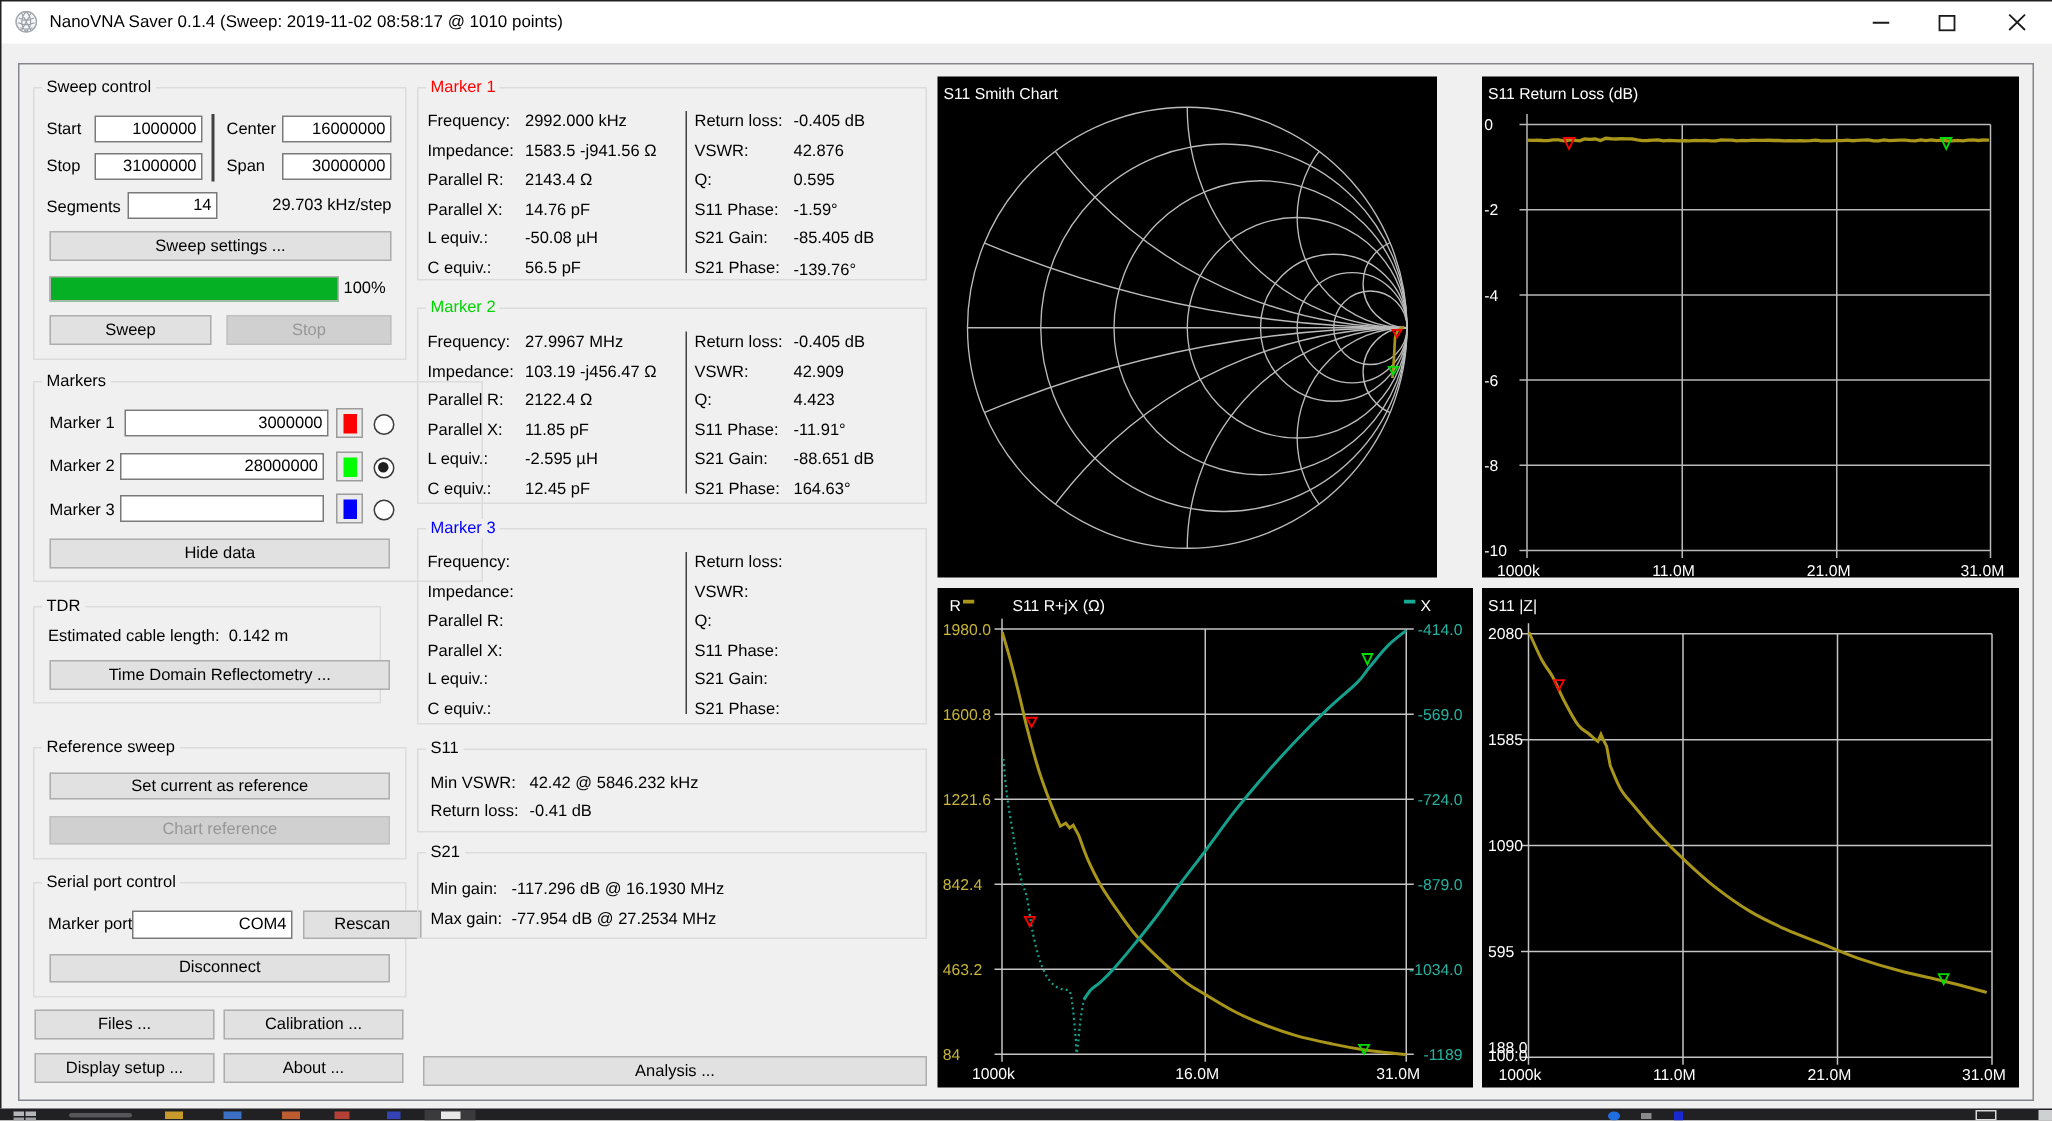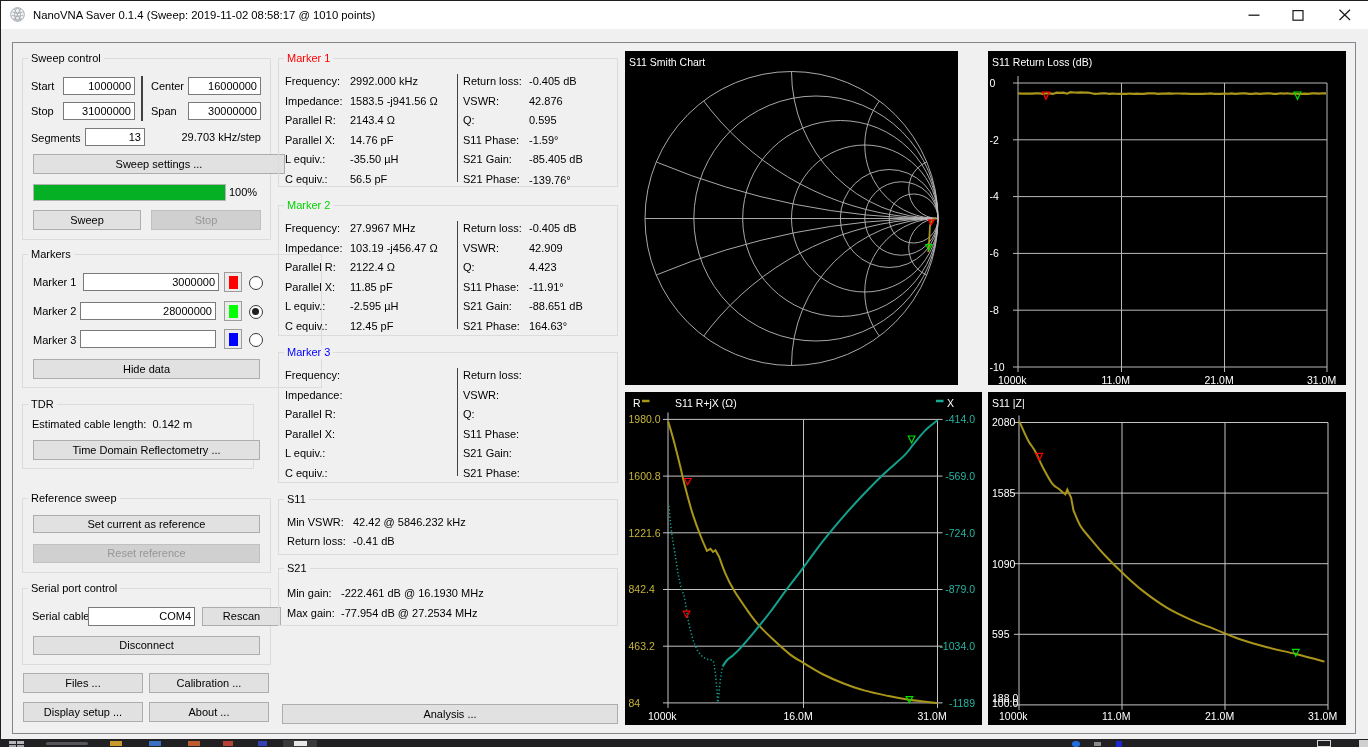--- a/index.html
+++ b/index.html
@@ -50,23 +50,23 @@
 <div class="lbl" style="left:31px;top:80px">Start</div>
 <div class="lbl" style="left:151px;top:80px">Center</div>
 <div class="input" style="left:63px;top:77px;width:72px;height:18px;line-height:16px">1000000</div>
 <div class="input" style="left:188px;top:77px;width:73px;height:18px;line-height:16px">16000000</div>
 <div class="lbl" style="left:31px;top:105px">Stop</div>
 <div class="lbl" style="left:151px;top:105px">Span</div>
 <div class="input" style="left:63px;top:102px;width:72px;height:18px;line-height:16px">31000000</div>
 <div class="input" style="left:188px;top:102px;width:73px;height:18px;line-height:16px">30000000</div>
 <div class="vline" style="left:141px;top:76px;height:45px;width:2px"></div>
 <div class="lbl" style="left:31px;top:132px">Segments</div>
-<div class="input" style="left:85px;top:128px;width:60px;height:18px;line-height:16px">13</div>
+<div class="input" style="left:85px;top:128px;width:60px;height:18px;line-height:16px">14</div>
 <div class="lbl" style="left:160px;top:130.5px;width:101px;text-align:right">29.703 kHz/step</div>
-<div class="btn" style="left:33px;top:154px;width:252px;height:20px;line-height:18px">Sweep settings ...</div>
+<div class="btn" style="left:33px;top:154px;width:228px;height:20px;line-height:18px">Sweep settings ...</div>
 <div class="abs" style="left:33px;top:184px;width:193px;height:17px;border:1px solid #b2b2b2;background:#06b025"></div>
 <div class="lbl" style="left:229px;top:186px">100%</div>
 <div class="btn" style="left:33px;top:210px;width:108px;height:20px;line-height:18px">Sweep</div>
 <div class="btn btn-dis" style="left:151px;top:210px;width:110px;height:20px;line-height:18px">Stop</div>
 
 <div class="groupbox" style="left:22px;top:254px;width:300px;height:134px">
     <span class="gblabel">Markers</span>
   </div>
 <div class="lbl" style="left:33px;top:276px">Marker 1</div>
 <div class="input" style="left:83px;top:273px;width:136px;height:18px;line-height:16px">3000000</div>
@@ -91,26 +91,26 @@
 <div class="groupbox" style="left:22px;top:404px;width:232px;height:65px">
     <span class="gblabel">TDR</span>
   </div>
 <div class="lbl" style="left:32px;top:418px">Estimated cable length:  0.142 m</div>
 <div class="btn" style="left:33px;top:440px;width:227px;height:20px;line-height:18px">Time Domain Reflectometry ...</div>
 
 <div class="groupbox" style="left:22px;top:498px;width:249px;height:75px">
     <span class="gblabel">Reference sweep</span>
   </div>
 <div class="btn" style="left:33px;top:515px;width:227px;height:18px;line-height:16px">Set current as reference</div>
-<div class="btn btn-dis" style="left:33px;top:544px;width:227px;height:19px;line-height:17px">Reset reference</div>
+<div class="btn btn-dis" style="left:33px;top:544px;width:227px;height:19px;line-height:17px">Chart reference</div>
 
 <div class="groupbox" style="left:22px;top:588px;width:249px;height:77px">
     <span class="gblabel">Serial port control</span>
   </div>
-<div class="lbl" style="left:32px;top:610px">Serial cable</div>
+<div class="lbl" style="left:32px;top:610px">Marker port</div>
 <div class="input" style="left:88px;top:607px;width:107px;height:19px;line-height:17px">COM4</div>
 <div class="btn" style="left:202px;top:607px;width:79px;height:19px;line-height:17px">Rescan</div>
 <div class="btn" style="left:33px;top:636px;width:227px;height:19px;line-height:17px">Disconnect</div>
 
 <div class="btn" style="left:23px;top:673px;width:120px;height:20px;line-height:18px">Files ...</div>
 <div class="btn" style="left:149px;top:673px;width:120px;height:20px;line-height:18px">Calibration ...</div>
 <div class="btn" style="left:23px;top:702px;width:120px;height:20px;line-height:18px">Display setup ...</div>
 <div class="btn" style="left:149px;top:702px;width:120px;height:20px;line-height:18px">About ...</div>
 
 <div class="groupbox" style="left:278px;top:58px;width:340px;height:129px">
@@ -128,21 +128,21 @@
 <div id="mrows">
 <div class="lbl" style="left:285px;top:75.0px">Frequency:</div>
 <div class="lbl" style="left:350px;top:75.0px">2992.000 kHz</div>
 <div class="lbl" style="left:285px;top:94.5px">Impedance:</div>
 <div class="lbl" style="left:350px;top:94.5px">1583.5 -j941.56 Ω</div>
 <div class="lbl" style="left:285px;top:114.0px">Parallel R:</div>
 <div class="lbl" style="left:350px;top:114.0px">2143.4 Ω</div>
 <div class="lbl" style="left:285px;top:133.5px">Parallel X:</div>
 <div class="lbl" style="left:350px;top:133.5px">14.76 pF</div>
 <div class="lbl" style="left:285px;top:153.0px">L equiv.:</div>
-<div class="lbl" style="left:350px;top:153.0px">-35.50 µH</div>
+<div class="lbl" style="left:350px;top:153.0px">-50.08 µH</div>
 <div class="lbl" style="left:285px;top:172.5px">C equiv.:</div>
 <div class="lbl" style="left:350px;top:172.5px">56.5 pF</div>
 <div class="lbl" style="left:463px;top:75.0px">Return loss:</div>
 <div class="lbl" style="left:529px;top:75.0px">-0.405 dB</div>
 <div class="lbl" style="left:463px;top:94.5px">VSWR:</div>
 <div class="lbl" style="left:529px;top:94.5px">42.876</div>
 <div class="lbl" style="left:463px;top:114.0px">Q:</div>
 <div class="lbl" style="left:529px;top:114.0px">0.595</div>
 <div class="lbl" style="left:463px;top:133.5px">S11 Phase:</div>
 <div class="lbl" style="left:529px;top:133.5px">-1.59°</div>
@@ -191,21 +191,21 @@
     <span class="gblabel">S11</span>
   </div>
 <div class="lbl" style="left:287px;top:515.5px">Min VSWR:</div>
 <div class="lbl" style="left:353px;top:515.5px">42.42 @ 5846.232 kHz</div>
 <div class="lbl" style="left:287px;top:535px">Return loss:</div>
 <div class="lbl" style="left:353px;top:535px">-0.41 dB</div>
 <div class="groupbox" style="left:278px;top:568px;width:340px;height:58px">
     <span class="gblabel">S21</span>
   </div>
 <div class="lbl" style="left:287px;top:587px">Min gain:</div>
-<div class="lbl" style="left:341px;top:587px">-222.461 dB @ 16.1930 MHz</div>
+<div class="lbl" style="left:341px;top:587px">-117.296 dB @ 16.1930 MHz</div>
 <div class="lbl" style="left:287px;top:606.5px">Max gain:</div>
 <div class="lbl" style="left:341px;top:606.5px">-77.954 dB @ 27.2534 MHz</div>
 <div class="btn" style="left:282px;top:704px;width:336px;height:20px;line-height:18px">Analysis ...</div>
 
 <div id="charts">
 <svg class="chart" style="left:625px;top:51px" width="333" height="334" viewBox="0 0 333 334">
 <text x="4" y="15" fill="#fff" font-size="10.5px">S11 Smith Chart</text>
 <g fill="none" stroke="#bbbbbb" stroke-width="0.9">
 <ellipse cx="166.5" cy="167.5" rx="146.5" ry="147.0"></ellipse>
 <line x1="20.0" y1="167.5" x2="313.0" y2="167.5"></line>

